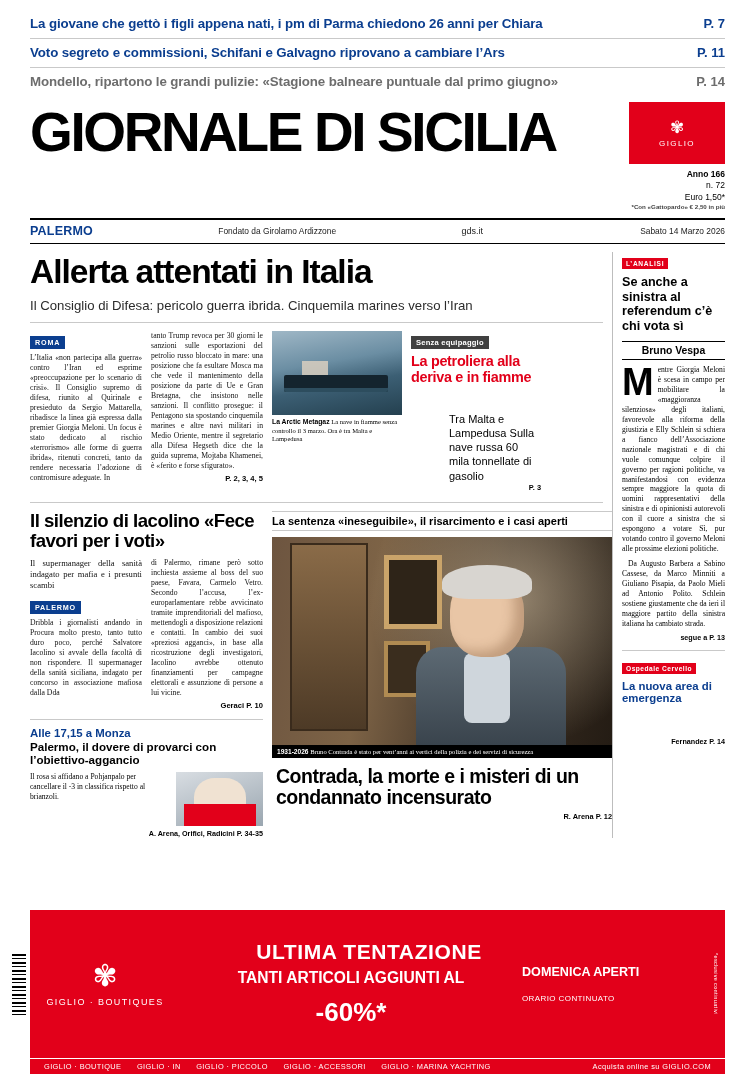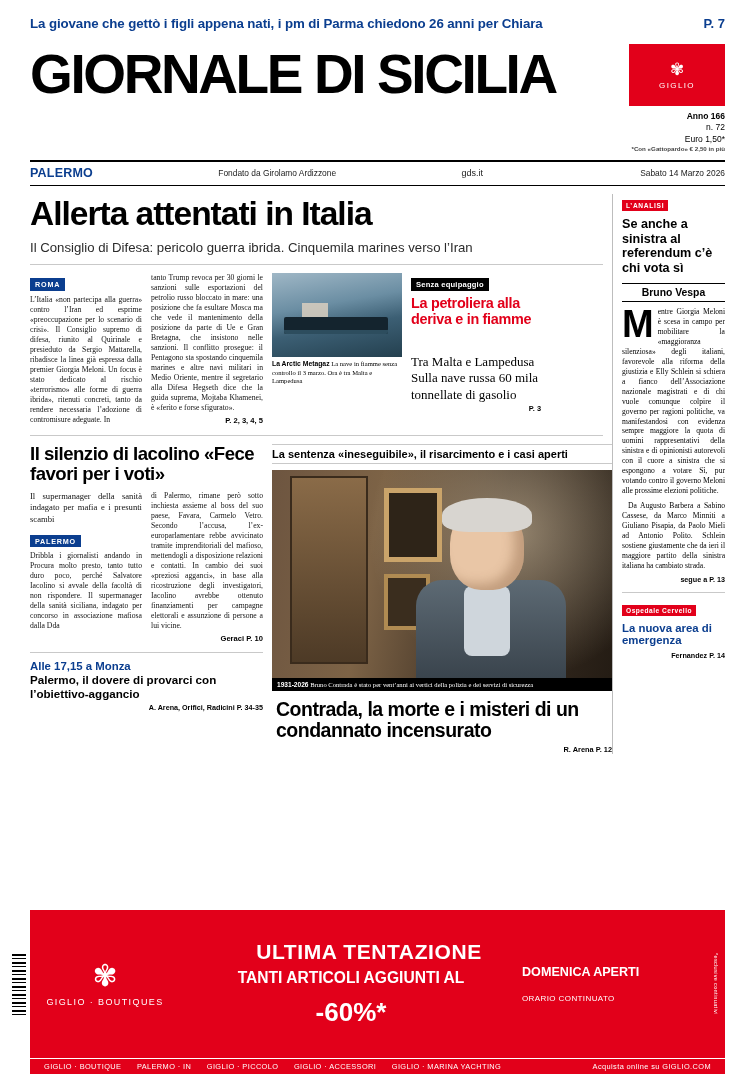--- a/index.html
+++ b/index.html
@@ -111,28 +111,28 @@
   .ship-photo:before{
     content:""; position:absolute; left:30px; top:30px; width:26px; height:16px;
     background:#d9cfc0; opacity:.85;
   }
   .cap { font-size:6.6px; line-height:1.25; margin-top:3px; font-family:"Liberation Serif",serif; }
   .cap b { font-family:"Liberation Sans",sans-serif; font-size:6.8px; }
 
   
   .redbox { width:130px; }
   .redbox .rk {
-    display:inline-block; background:#000000; color:#fff; font-weight:bold;
+    display:inline-block; background:#404040; color:#fff; font-weight:bold;
     font-size:7.6px; padding:2px 5px; letter-spacing:.2px;
   }
   .redbox h3 {
     margin:5px 0 0 0; color:#e2001a; font-size:14.4px; line-height:1.08;
     font-weight:bold; letter-spacing:-.3px;
   }
-  .redbox .sm { font-size:13px; line-height:1.3; margin-top:26px; font-family:Liberation Serif, serif;}
+  .redbox .sm { font-size:11px; line-height:1.3; margin-top:26px; font-family:Liberation Sans, sans-serif;margin-left:38px;}
   .redbox .pg { font-weight:bold; font-size:7.4px; text-align:right; font-family:"Liberation Sans",sans-serif;}
 
   
   .row2 { display:flex; gap:9px; margin-top:10px; border-top:1px solid #c9c9c9; padding-top:8px; }
   .blk-left { width:233px; }
   .blk-left h2 {
     margin:0; font-size:18.6px; line-height:1.07; font-weight:bold; letter-spacing:-.5px;
   }
   .two-col { display:flex; gap:9px; margin-top:7px; }
   .two-col .c { width:112px; }
@@ -225,21 +225,21 @@
   }
   .dropcap {
     float:left; font-size:38px; line-height:30px; font-weight:bold;
     margin:2px 4px 0 0; font-family:"Liberation Sans",sans-serif;
   }
   .an-text { font-size:7.6px; line-height:1.31; text-align:justify; font-family:"Liberation Serif",serif; }
   .an-cont { font-size:7.2px; font-weight:bold; text-align:right; margin-top:4px; }
   .osp { margin-top:8px; border-top:1px solid #c9c9c9; padding-top:6px; }
   .osp .k { display:inline-block; background:#e2001a; color:#fff; font-size:6.6px; font-weight:bold; padding:2px 4px; letter-spacing:.5px;}
   .osp h4 { margin:5px 0 0 0; font-size:11.4px; line-height:1.12; font-weight:bold; color:#0b3e8f;}
-  .osp .by { font-size:7.2px; font-weight:bold; text-align:right; margin-top:4px; }
+  .osp .by { font-size:7.2px; font-weight:bold; text-align:right; margin-top:32px; }
 
   
   .ad {
     position:absolute; left:30px; right:30px; bottom:22px; height:148px;
     background:#e2001a; color:#fff; display:flex; align-items:stretch;
   }
   .ad-logo { width:150px; display:flex; flex-direction:column; align-items:center; justify-content:center; gap:6px; }
   .ad-logo .mark { font-size:30px; line-height:1; }
   .ad-logo .nm { font-size:9px; letter-spacing:1.4px; }
   .ad-mid { flex:1; display:flex; flex-direction:column; align-items:center; justify-content:center; }
@@ -267,20 +267,28 @@
 </style>
 </head>
 <body>
 
 <div class="page">
 
   <div class="topstrip">
     <div class="topline">
       <div class="txt blue">La giovane che gettò i figli appena nati, i pm di Parma chiedono 26 anni per Chiara</div>
       <div class="pg blue">P.  7</div>
+    </div>
+    <div class="topline">
+      <div class="txt blue">Voto segreto e commissioni, Schifani e Galvagno riprovano a cambiare l’Ars</div>
+      <div class="pg blue">P. 11</div>
+    </div>
+    <div class="topline">
+      <div class="txt gray">Mondello, ripartono le grandi pulizie: «Stagione balneare puntuale dal primo giugno»</div>
+      <div class="pg gray">P. 14</div>
     </div>
   </div>
 
   <div class="masthead">
     <div class="logo">GIORNALE DI SICILIA</div>
     <div class="mast-right">
       <div class="giglio-box">
         <div class="giglio-mark">✾</div>
         <div class="giglio-txt">GIGLIO</div>
       </div>
@@ -345,20 +353,27 @@
             </div>
             <div class="c">
               <div class="bodytext">di Palermo, rimane però sotto inchiesta assieme al boss del suo paese, Favara, Carmelo Vetro. Secondo l’accusa, l’ex-europarlamentare rebbe avvicinato tramite imprenditoriali del mafioso, mettendogli a disposizione relazioni e contatti. In cambio dei suoi «preziosi agganci», in base alla ricostruzione degli investigatori, Iacolino avrebbe ottenuto finanziamenti per campagne elettorali e assunzione di persone a lui vicine.</div>
               <div class="refs">Geraci  P. 10</div>
             </div>
           </div>
 
           <div class="monza">
             <div class="k">Alle 17,15 a Monza</div>
             <h3>Palermo, il dovere di provarci con l’obiettivo-aggancio</h3>
+            <div class="mrow">
+              <div class="mtxt">Il rosa si affidano a Pohjanpalo per cancellare il -3 in classifica rispetto al brianzoli.</div>
+              <div class="mpic">
+                <div class="athlete"></div>
+                <div class="jersey"></div>
+              </div>
+            </div>
             <div class="mref">A. Arena, Orifici, Radicini  P. 34-35</div>
           </div>
         </div>
 
         <div class="blk-right">
           <div class="subhead-bar">La sentenza «ineseguibile», il risarcimento e i casi aperti</div>
           <div class="photo-wrap">
             <div class="ph-room"></div>
             <div class="ph-door"></div>
             <div class="ph-frame"></div>
@@ -416,21 +431,21 @@
       <div class="r2">ORARIO CONTINUATO</div>
     </div>
     <div class="ad-vert">
       <span>*esclusive continuativi</span>
     </div>
   </div>
 
   <div class="ad-foot">
     <div class="brands">
       <span>GIGLIO · BOUTIQUE</span>
-      <span>PALERMO · IN</span>
+      <span>GIGLIO · IN</span>
       <span>GIGLIO · PICCOLO</span>
       <span>GIGLIO · ACCESSORI</span>
       <span>GIGLIO · MARINA YACHTING</span>
     </div>
     <div>Acquista online su GIGLIO.COM</div>
   </div>
 
 </div>
 
 </body></html>

